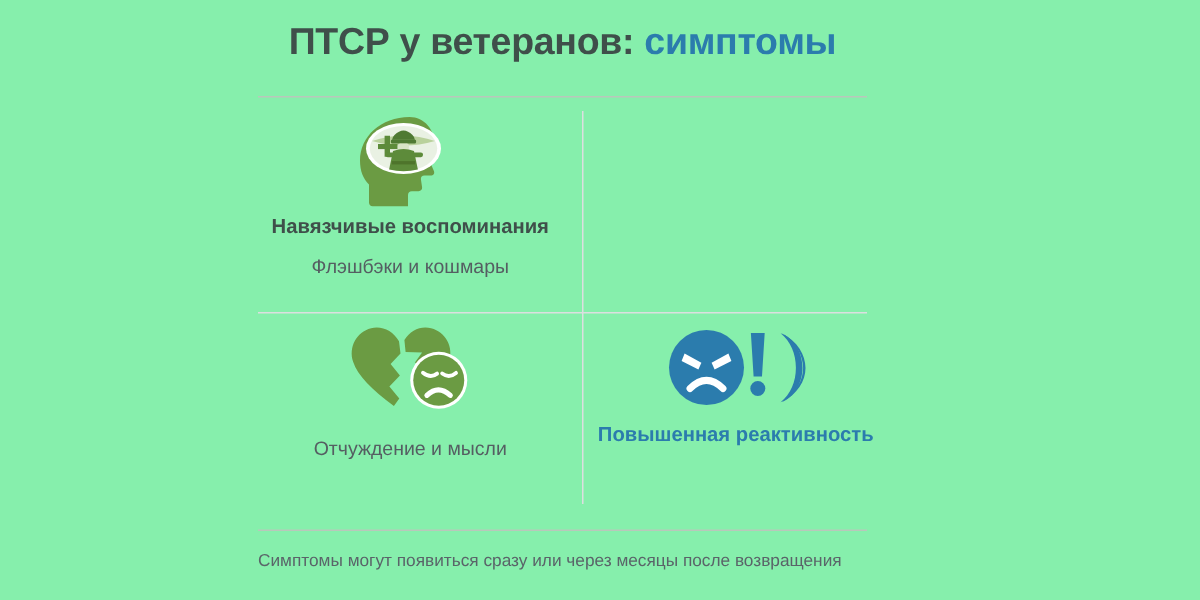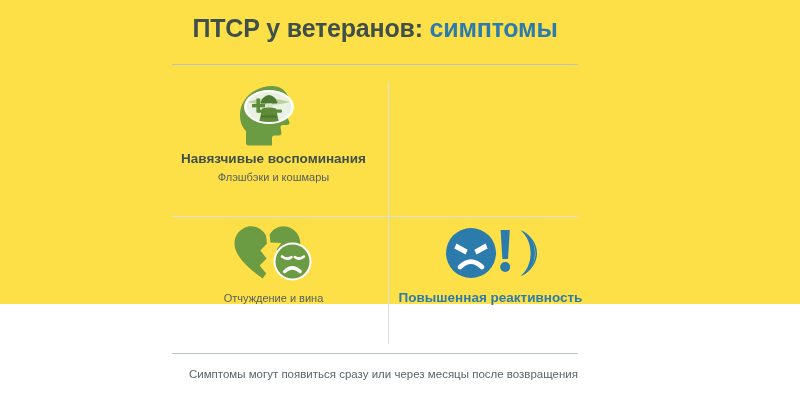--- a/index.html
+++ b/index.html
@@ -11,22 +11,22 @@
     width: 800px;
     height: 400px;
     overflow: hidden;
     font-family: "Liberation Sans", sans-serif;
     -webkit-font-smoothing: antialiased;
   }
 
   #infographic {
     position: relative;
     width: 800px;
-    height: 304px;
-    background: #fde047;
+    height: 400px;
+    background: #86efac;
   }
 
   
   .content {
     position: absolute;
     left: 172px;
     top: 0;
     width: 406px;
     height: 400px;
   }
@@ -55,21 +55,21 @@
     height: 1px;
     background: #b9c7bb;
   }
   .rule-top { top: 64px; }
   .rule-bottom { top: 353px; background: #b9c7bb; }
 
   
   .grid {
     position: absolute;
     left: 0;
-    top: 80px;
+    top: 72px;
     width: 406px;
     height: 264px;
   }
   .vdiv {
     position: absolute;
     left: 216px;
     top: 2px;
     width: 1px;
     height: 262px;
     background: #dcdfe0;
@@ -102,35 +102,35 @@
   }
   .cell-label {
     text-align: center;
     font-size: 13.5px;
     font-weight: bold;
     margin-top: 3px;
     white-space: nowrap;
   }
   .cell-sub {
     text-align: center;
-    font-size: 11px;
+    font-size: 13px;
     color: #555e62;
-    margin-top: 5px;
+    margin-top: 12px;
     white-space: nowrap;
   }
   .label-green { color: #3f4f4a; }
   .label-blue  { color: #2b7cad; }
 
   
   .footer {
     position: absolute;
     left: 0;
     top: 368px;
     width: 406px;
-    text-align: right;
+    text-align: left;
     font-size: 11.5px;
     color: #5a6469;
     white-space: nowrap;
   }
 </style>
 </head>
 <body>
 
 <div id="infographic">
 
@@ -191,21 +191,21 @@
 
             <circle cx="66.5" cy="38.5" r="19" fill="#ffffff"></circle>
             <circle cx="66.5" cy="38.5" r="17" fill="#6b9b43"></circle>
 
             <path d="M56 33.5 q5 4 9.4 0.6" stroke="#ffffff" stroke-width="2.6" fill="none" stroke-linecap="round"></path>
             <path d="M68.8 34 q4.6 3.4 9.2 -0.4" stroke="#ffffff" stroke-width="2.6" fill="none" stroke-linecap="round"></path>
 
             <path d="M58.6 48.6 q7.6 -7.4 15.6 0" stroke="#ffffff" stroke-width="3.4" fill="none" stroke-linecap="round"></path>
           </svg>
         </div>
-        <div class="cell-sub">Отчуждение и вина</div>
+        <div class="cell-sub">Отчуждение и мысли</div>
       </div>
 
       <div class="cell cell-br">
         <div class="icon-wrap">
           <svg width="100" height="60" viewBox="0 0 100 60" aria-hidden="true">
 
             <circle cx="30" cy="30" r="25" fill="#2b7cad"></circle>
 
             <path fill="#ffffff" d="M15.4 20.6 L26.6 26.8 L24.6 31.4 L13.4 25.6 Z"></path>
             <path fill="#ffffff" d="M44.6 20.6 L33.4 26.8 L35.4 31.4 L46.6 25.6 Z"></path>

